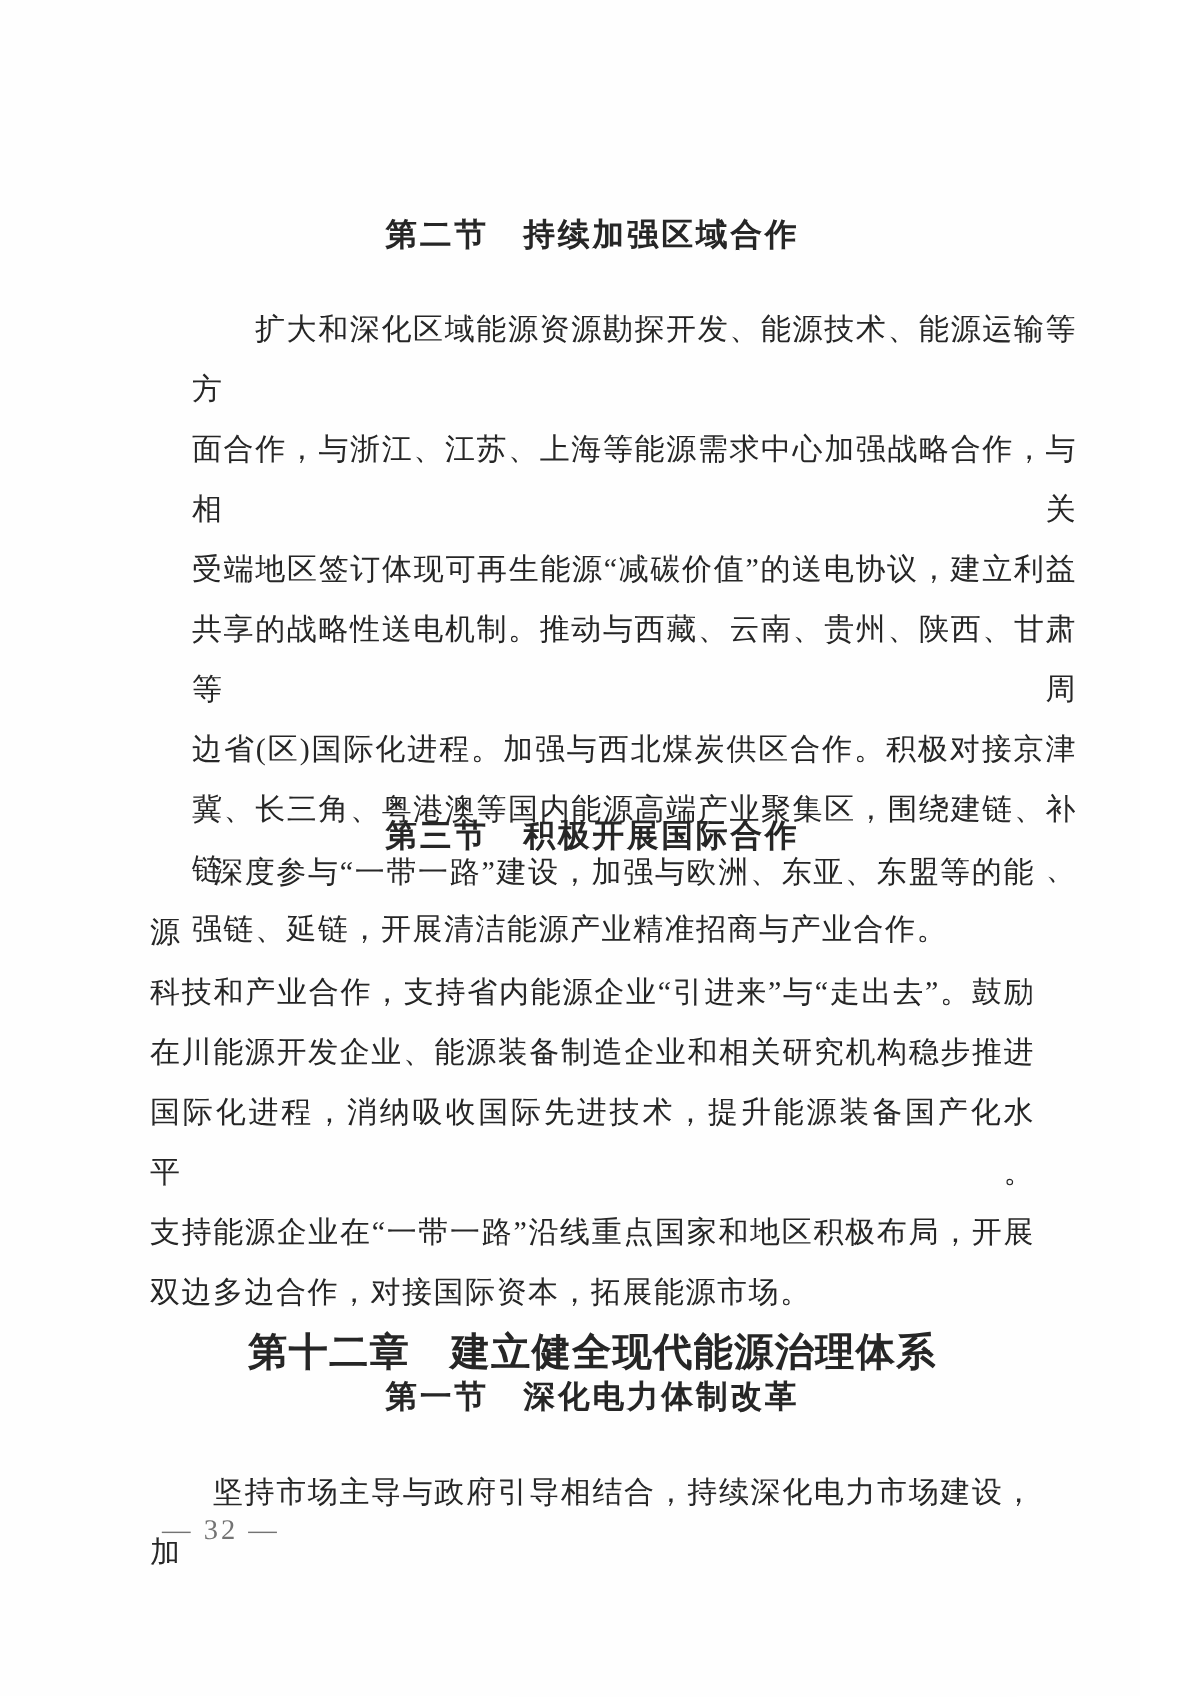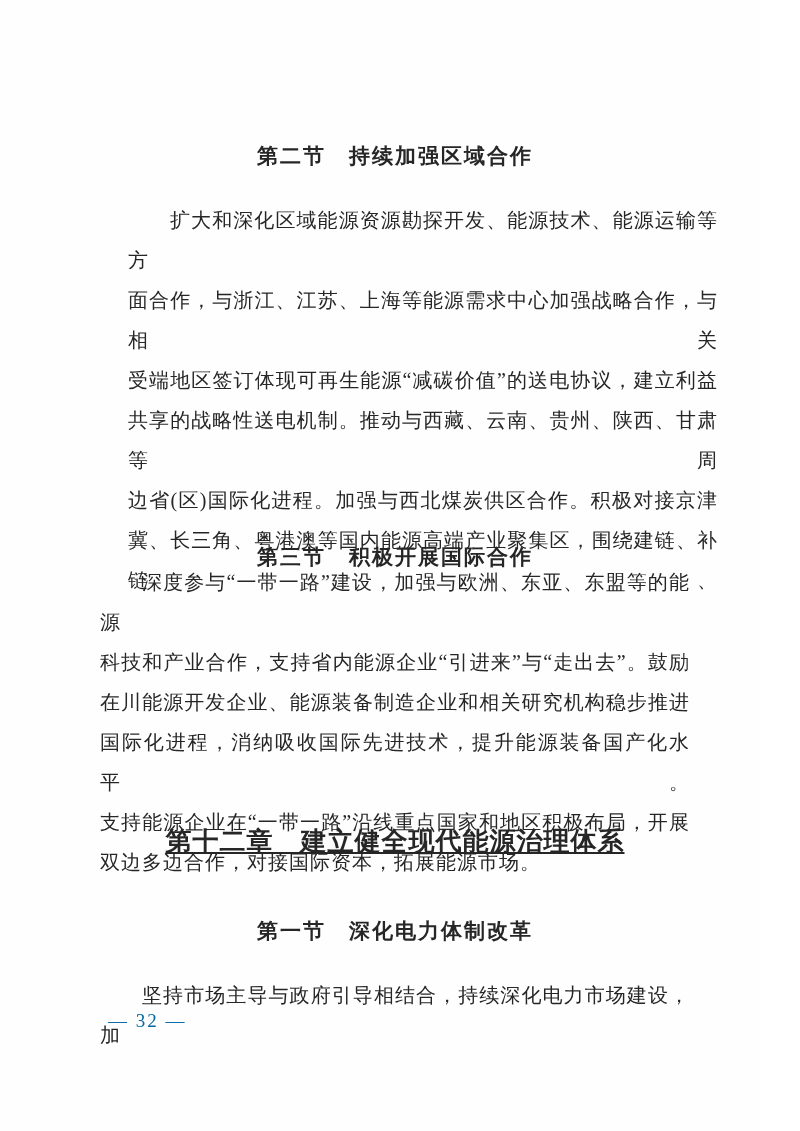--- a/index.html
+++ b/index.html
@@ -26,26 +26,25 @@
   }
   .heading.sec {
     font-size: 21px;
     line-height: 30px;
     letter-spacing: 2px;
   }
   #sec2-heading { top: 141px; }
   #sec3-heading { top: 506px; margin-top: 36px; }
   #sec1-heading { top: 916px; }
   .heading.chapter {
-    top: 823px;
+    top: 883px;
     font-size: 26px;
     line-height: 36px;
     letter-spacing: 1px;
     font-family: "Liberation Sans", sans-serif;
-    text-decoration: underline;
   }
   .para {
     position: absolute;
     left: 100px;
     width: 590px;
     font-size: 20px;
     line-height: 40px;
     letter-spacing: 1px;
   }
   #para-region { top: 200px; margin-left: 28px; }
@@ -57,37 +56,38 @@
   }
   .line.first { text-indent: 42px; }
   .line.last  { text-align-last: left; }
   .footer {
     position: absolute;
     left: 108px;
     top: 1008px;
     font-size: 19px;
     line-height: 26px;
     letter-spacing: 2px;
-    color: #0369a1;
+    color: #737373;
   }
 </style>
 </head>
 <body>
 
 <div class="page">
 
   <div class="heading sec" id="sec2-heading">第二节　持续加强区域合作</div>
 
   <div class="para" id="para-region">
     <div class="line first">扩大和深化区域能源资源勘探开发、能源技术、能源运输等方</div>
     <div class="line">面合作，与浙江、江苏、上海等能源需求中心加强战略合作，与相关</div>
     <div class="line">受端地区签订体现可再生能源“减碳价值”的送电协议，建立利益</div>
     <div class="line">共享的战略性送电机制。推动与西藏、云南、贵州、陕西、甘肃等周</div>
     <div class="line">边省(区)国际化进程。加强与西北煤炭供区合作。积极对接京津</div>
     <div class="line">冀、长三角、粤港澳等国内能源高端产业聚集区，围绕建链、补链、</div>
+    <div class="line last">强链、延链，开展清洁能源产业精准招商与产业合作。</div>
   </div>
 
   <div class="heading sec" id="sec3-heading">第三节　积极开展国际合作</div>
 
   <div class="para" id="para-intl">
     <div class="line first">深度参与“一带一路”建设，加强与欧洲、东亚、东盟等的能源</div>
     <div class="line">科技和产业合作，支持省内能源企业“引进来”与“走出去”。鼓励</div>
     <div class="line">在川能源开发企业、能源装备制造企业和相关研究机构稳步推进</div>
     <div class="line">国际化进程，消纳吸收国际先进技术，提升能源装备国产化水平。</div>
     <div class="line">支持能源企业在“一带一路”沿线重点国家和地区积极布局，开展</div>

